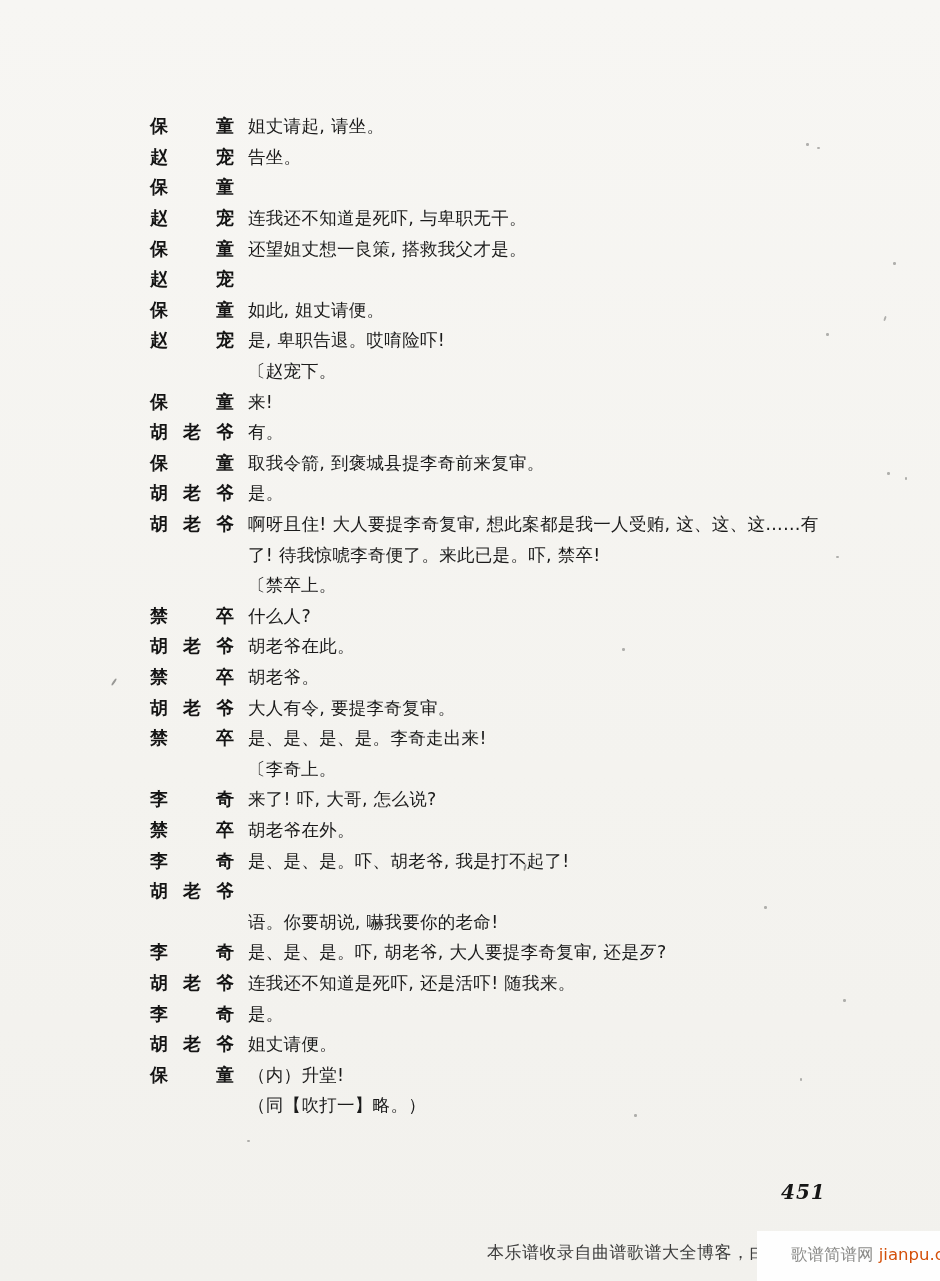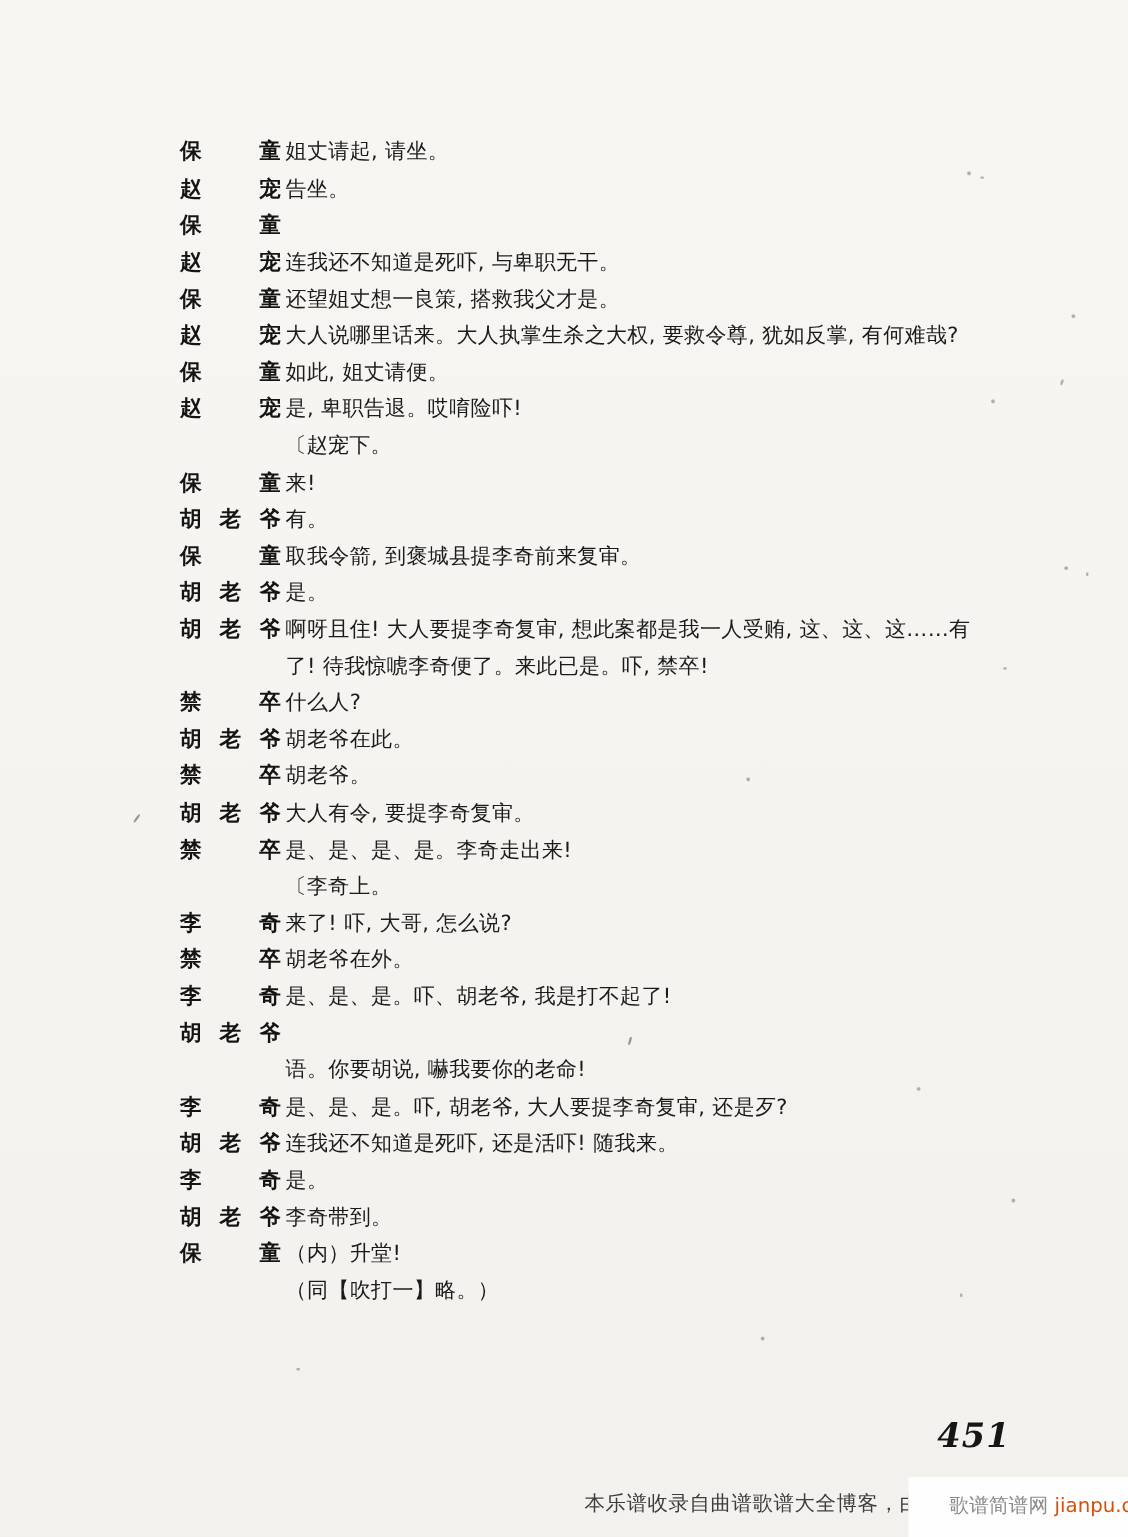--- a/index.html
+++ b/index.html
@@ -19,28 +19,28 @@
   }
   .row{
     height:30.6px;display:flex;align-items:center;white-space:nowrap;
   }
   .speaker{
     width:84px;flex:none;display:flex;justify-content:space-between;
     font-weight:bold;font-size:18px;color:#141414;
   }
   .speaker.empty{width:84px;}
   .text{
-    margin-left:4px;font-size:17.5px;letter-spacing:.3px;font-weight:500;
+    margin-left:14px;font-size:17.5px;letter-spacing:.3px;font-weight:500;
   }
   .text.direction{letter-spacing:.2px;}
   
   .page-number{
     position:absolute;left:781px;top:1180px;
     font-family:"DejaVu Serif",serif;font-style:italic;font-weight:bold;
-    font-size:28px;color:#161616;letter-spacing:1px;
+    font-size:20px;color:#161616;letter-spacing:1px;
   }
   
   .footer-note-clip{
     position:absolute;left:487px;top:1241px;width:270px;height:30px;
     overflow:hidden;
   }
   .footer-note{
     font-size:17px;color:#3d3d3d;letter-spacing:.5px;white-space:nowrap;
   }
   .watermark-box{
@@ -93,21 +93,20 @@
           <span>保</span>
           <span>童</span>
         </span>
         <span class="text dialogue">还望姐丈想一良策, 搭救我父才是。</span>
       </div>
       <div class="row">
         <span class="speaker">
           <span>赵</span>
           <span>宠</span>
         </span>
-        <span class="text dialogue">大人说哪里话来。大人执掌生杀之大权, 要救令尊, 犹如反掌, 有何难哉?</span>
       </div>
       <div class="row">
         <span class="speaker">
           <span>保</span>
           <span>童</span>
         </span>
         <span class="text dialogue">如此, 姐丈请便。</span>
       </div>
       <div class="row">
         <span class="speaker">
@@ -156,20 +155,24 @@
           <span>老</span>
           <span>爷</span>
         </span>
         <span class="text dialogue">啊呀且住!  大人要提李奇复审, 想此案都是我一人受贿, 这、这、这……有</span>
       </div>
       <div class="row">
         <span class="speaker empty"></span>
         <span class="text continuation">了!  待我惊唬李奇便了。来此已是。吓, 禁卒!</span>
       </div>
       <div class="row">
+        <span class="speaker empty"></span>
+        <span class="text direction">〔禁卒上。</span>
+      </div>
+      <div class="row">
         <span class="speaker">
           <span>禁</span>
           <span>卒</span>
         </span>
         <span class="text dialogue">什么人?</span>
       </div>
       <div class="row">
         <span class="speaker">
           <span>胡</span>
           <span>老</span>
@@ -256,21 +259,21 @@
           <span>奇</span>
         </span>
         <span class="text dialogue">是。</span>
       </div>
       <div class="row">
         <span class="speaker">
           <span>胡</span>
           <span>老</span>
           <span>爷</span>
         </span>
-        <span class="text dialogue">李奇带到。</span>
+        <span class="text dialogue">姐丈请便。</span>
       </div>
       <div class="row">
         <span class="speaker">
           <span>保</span>
           <span>童</span>
         </span>
         <span class="text dialogue">（内）升堂!</span>
       </div>
       <div class="row">
         <span class="speaker empty"></span>

